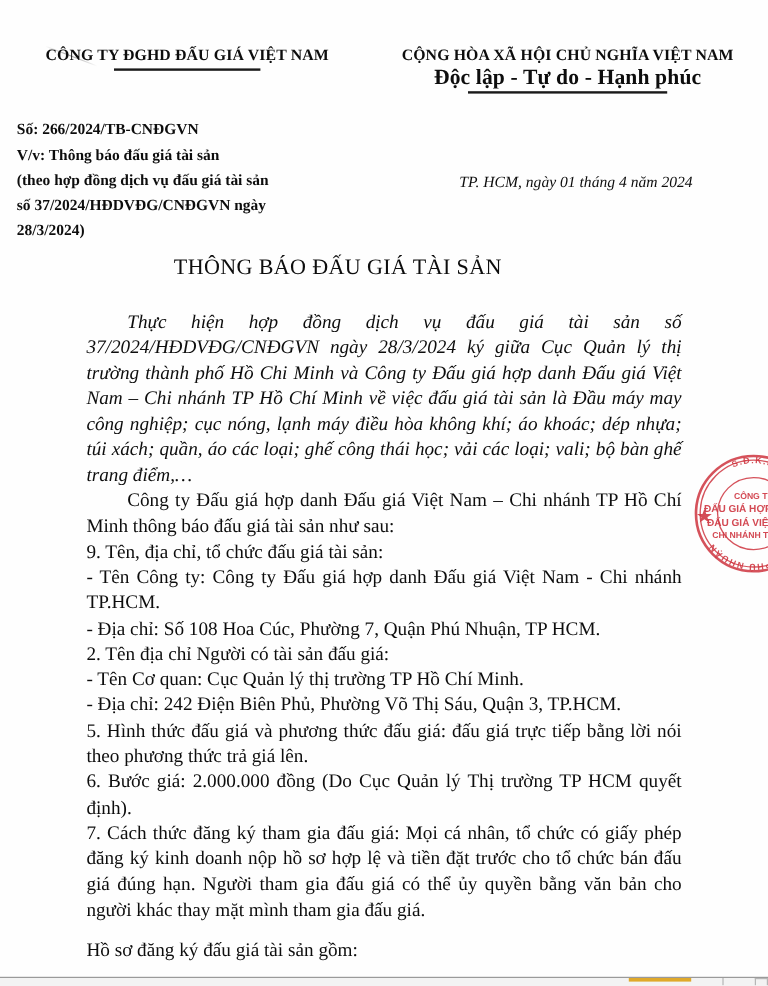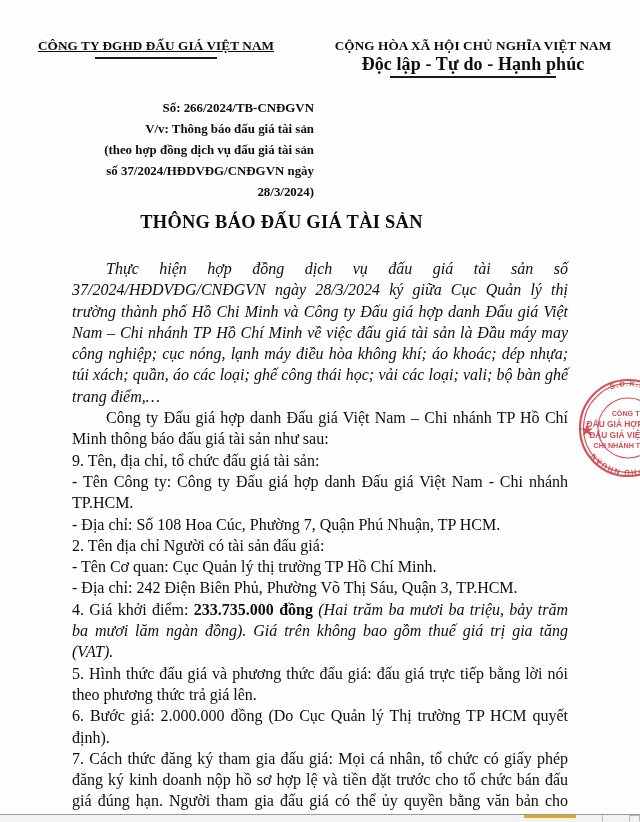--- a/index.html
+++ b/index.html
@@ -45,21 +45,21 @@
     position: absolute;
     left: 0;
     top: 36px;
     width: 640px;
     display: flex;
     align-items: flex-start;
   }
   .mast-col {
     text-align: center;
   }
-  .mast-left  { width: 300px; padding-left: 6px; text-decoration: underline; }
+  .mast-left  { width: 300px; padding-left: 6px; }
   .mast-right { width: 330px; padding-left: 2px; text-align: center; }
 
   .mast-line {
     font-weight: bold;
     font-size: 13.2px;
     line-height: 19px;
     letter-spacing: .1px;
     white-space: nowrap;
   }
   .mast-sub {
@@ -75,21 +75,21 @@
   }
   .rule-left  { width: 122px; }
   .rule-right { width: 166px; }
 
   
   .subject {
     position: absolute;
     left: 14px;
     top: 98px;
     width: 300px;
-    text-align: right;
+    text-align: left;
     font-weight: bold;
     font-size: 12.9px;
     line-height: 21px;
   }
 
   
   .placedate {
     position: absolute;
     left: 330px;
     top: 142px;
@@ -100,21 +100,21 @@
     line-height: 19px;
   }
 
   
   .doc-title {
     position: absolute;
     left: 0;
     top: 212px;
     width: 563px;
     text-align: center;
-    font-weight: bold;
+    font-weight: normal;
     font-size: 18.4px;
     letter-spacing: .3px;
   }
 
   
   .body {
     position: absolute;
     left: 72px;
     top: 258px;
     width: 496px;
@@ -205,39 +205,39 @@
   </div>
 
   <div class="subject">
     <div>Số: 266/2024/TB-CNĐGVN</div>
     <div>V/v: Thông báo đấu giá tài sản</div>
     <div>(theo hợp đồng dịch vụ đấu giá tài sản</div>
     <div>số 37/2024/HĐDVĐG/CNĐGVN ngày</div>
     <div>28/3/2024)</div>
   </div>
 
+  <div class="placedate">TP. HCM, ngày 01 tháng 4 năm 2024</div>
 
   <div class="doc-title">THÔNG BÁO ĐẤU GIÁ TÀI SẢN</div>
 
   <div class="body">
 
     <p class="para italic indent">Thực hiện hợp đồng dịch vụ đấu giá tài sản số 37/2024/HĐDVĐG/CNĐGVN ngày 28/3/2024 ký giữa Cục Quản lý thị trường thành phố Hồ Chi Minh và Công ty Đấu giá hợp danh Đấu giá Việt Nam – Chi nhánh TP Hồ Chí Minh về việc đấu giá tài sản là Đầu máy may công nghiệp; cục nóng, lạnh máy điều hòa không khí; áo khoác; dép nhựa; túi xách; quần, áo các loại; ghế công thái học; vải các loại; vali; bộ bàn ghế trang điểm,…</p>
 
     <p class="para indent">Công ty Đấu giá hợp danh Đấu giá Việt Nam – Chi nhánh TP Hồ Chí Minh thông báo đấu giá tài sản như sau:</p>
 
     <p class="para">9. Tên, địa chỉ, tổ chức đấu giá tài sản:</p>
     <p class="para">- Tên Công ty: Công ty Đấu giá hợp danh Đấu giá Việt Nam - Chi nhánh TP.HCM.</p>
     <p class="para">- Địa chỉ: Số 108 Hoa Cúc, Phường 7, Quận Phú Nhuận, TP HCM.</p>
 
     <p class="para">2. Tên địa chỉ Người có tài sản đấu giá:</p>
     <p class="para">- Tên Cơ quan: Cục Quản lý thị trường TP Hồ Chí Minh.</p>
     <p class="para">- Địa chỉ: 242 Điện Biên Phủ, Phường Võ Thị Sáu, Quận 3, TP.HCM.</p>
 
 
-    <p class="para"><span>4. Giá khởi điểm: </span><span class="b">233.735.000 đồng</span><span class="i"> (Hai trăm ba mươi ba triệu, bảy trăm ba mươi lăm ngàn đồng). Giá trên không bao gồm thuế giá trị gia tăng (VAT).</span></p>
 
     <p class="para">5. Hình thức đấu giá và phương thức đấu giá: đấu giá trực tiếp bằng lời nói theo phương thức trả giá lên.</p>
     <p class="para">6. Bước giá: 2.000.000 đồng (Do Cục Quản lý Thị trường TP HCM quyết định).</p>
     <p class="para">7. Cách thức đăng ký tham gia đấu giá: Mọi cá nhân, tổ chức có giấy phép đăng ký kinh doanh nộp hồ sơ hợp lệ và tiền đặt trước cho tổ chức bán đấu giá đúng hạn. Người tham gia đấu giá có thể ủy quyền bằng văn bản cho người khác thay mặt mình tham gia đấu giá.</p>
 
     <p class="para gap">Hồ sơ đăng ký đấu giá tài sản gồm:</p>
   </div>
 
   <div class="seal">
     <svg width="104" height="104" viewBox="0 0 104 104" aria-hidden="true">

